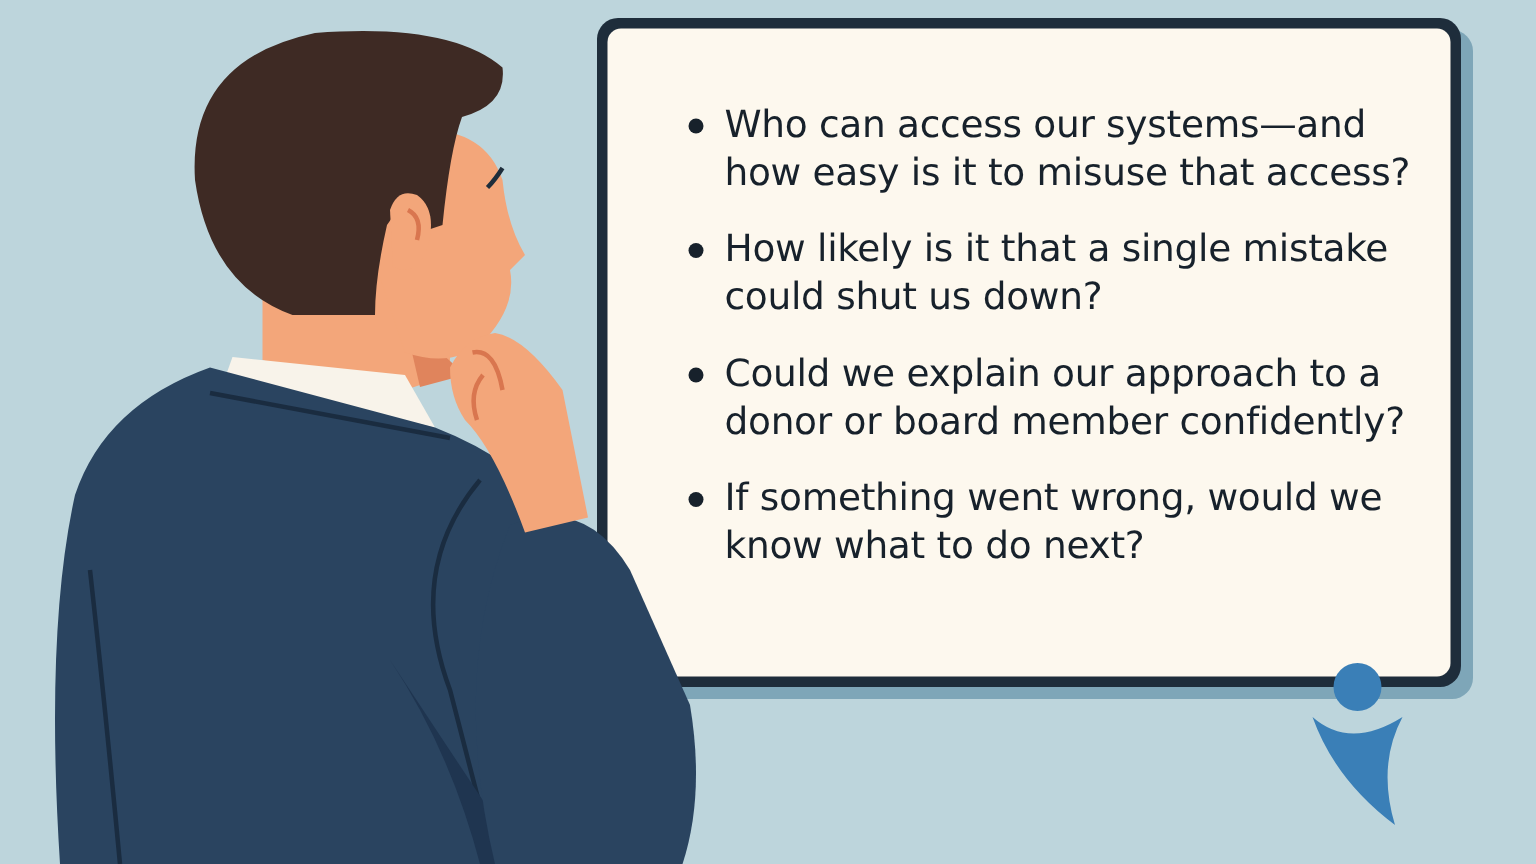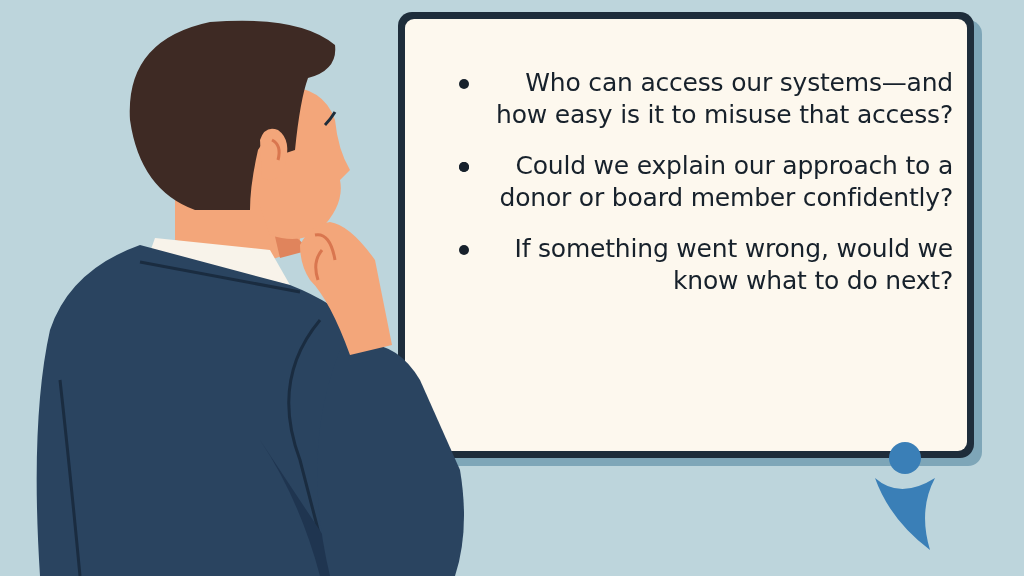--- a/index.html
+++ b/index.html
@@ -1,37 +1,37 @@
 <!DOCTYPE html>
 <html><head>
 <meta charset="utf-8">
 <style>
   html, body { margin:0; padding:0; }
   body { width:1024px; height:576px; overflow:hidden; position:relative; background:#bdd5dc; font-family:"DejaVu Sans","Liberation Sans",sans-serif; }
-  .scene { position:absolute; inset:0;text-align:right; }
+  .scene { position:absolute; inset:0; }
   .board-shadow { position:absolute; left:410px; top:20px; width:572px; height:446px; background:#7ea6b8; border-radius:14px; }
   .board { position:absolute; left:398px; top:12px; width:576px; height:446px; background:#1e2d3b; border-radius:14px; }
   .board-inner { position:absolute; left:7px; top:7px; right:7px; bottom:7px; background:#fdf8ee; border-radius:9px; }
   .questions { list-style:none; margin:0; padding:0; position:absolute; left:48px; top:48px; width:500px; }
   .questions li { position:relative; padding-left:30px; font-size:25px; line-height:32px; color:#17212b; margin-bottom:19px; letter-spacing:-0.2px; }
   .bullet { position:absolute; left:6px; top:12px; width:10px; height:10px; border-radius:50%; background:#17212b; }
   .person { position:absolute; left:0; top:0; width:520px; height:576px; }
   .logo { position:absolute; left:870px; top:440px; width:70px; height:115px; }
 </style>
 </head>
 <body>
 
 <div class="scene">
 
   <div class="board-shadow"></div>
   <div class="board">
     <div class="board-inner">
       <ul class="questions">
         <li><span class="bullet"></span><span>Who can access our systems—and how easy is it to misuse that access?</span></li>
-        <li><span class="bullet"></span></li>
+        <li><span class="bullet"></span><span>How likely is it that a single mistake could shut us down?</span></li>
         <li><span class="bullet"></span><span>Could we explain our approach to a donor or board member confidently?</span></li>
         <li><span class="bullet"></span><span>If something went wrong, would we know what to do next?</span></li>
       </ul>
     </div>
   </div>
 
   <svg class="person" viewBox="0 0 520 576" xmlns="http://www.w3.org/2000/svg">
 
     <path d="M175 170 L300 170 L300 250 L255 265 L175 240 Z" fill="#f3a67a"></path>
     <path d="M270 215 Q300 240 310 250 L280 258 Z" fill="#e0845c"></path>

